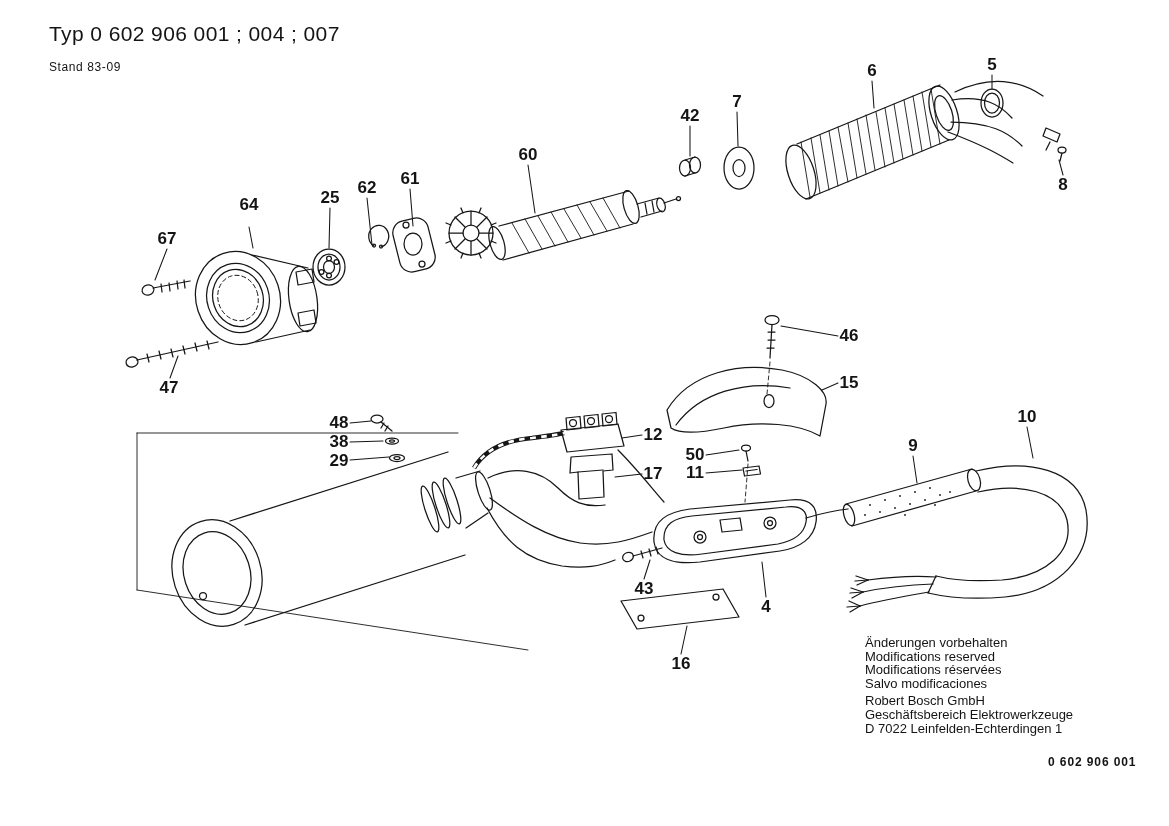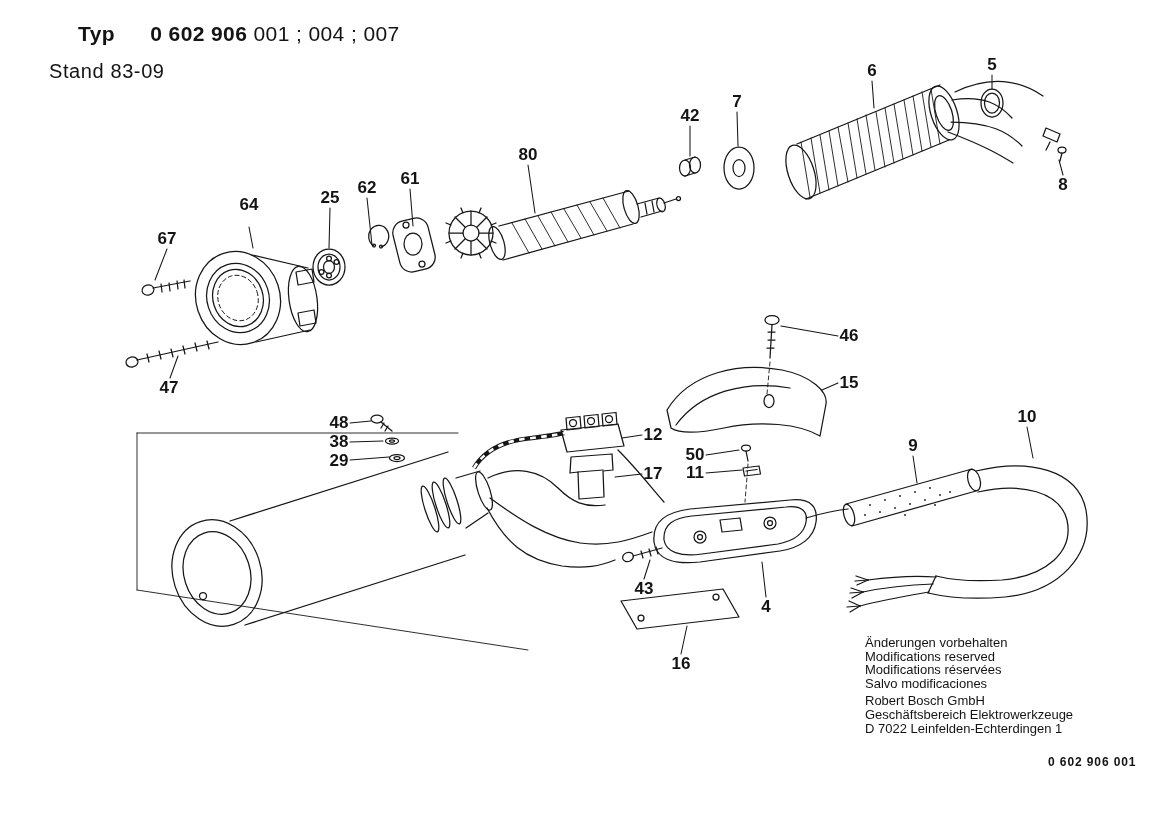--- a/index.html
+++ b/index.html
@@ -1,22 +1,22 @@
 <!DOCTYPE html>
 <html><head>
 <meta charset="utf-8">
 <style>
   html,body{margin:0;padding:0;background:#e8e8e8;}
   .page{
     position:relative;width:1169px;height:826px;background:#ffffff;
     font-family:"Liberation Sans",sans-serif;color:#141414;overflow:hidden;
   }
   .title{position:absolute;left:49px;top:22px;font-size:21px;letter-spacing:.4px;white-space:nowrap;}
-  .title .b{font-weight:700;margin-left:29px;}
-  .stand{position:absolute;left:49px;top:60px;font-size:20px;letter-spacing:.6px;}
+  .title .b{font-weight:400;}
+  .stand{position:absolute;left:49px;top:60px;font-size:12px;letter-spacing:.6px;}
   .plabel{
     position:absolute;transform:translate(-50%,-50%);
     font-size:17px;font-weight:700;white-space:nowrap;
   }
   .footer{position:absolute;left:865px;top:636px;font-size:13px;line-height:13.6px;}
   .footer p{margin:0;}
   .footer .gap{height:4px;}
   .doc-number{position:absolute;left:1048px;top:755px;font-size:12px;font-weight:700;letter-spacing:.9px;}
   svg.art{position:absolute;left:0;top:0;}
   .s{stroke:#161616;stroke-width:1.25;fill:none;stroke-linecap:round;stroke-linejoin:round;}
@@ -373,21 +373,21 @@
       </g>
 
     </g>
   </svg>
 
   <div class="plabel" style="left:167px;top:239px">67</div>
   <div class="plabel" style="left:249px;top:205px">64</div>
   <div class="plabel" style="left:330px;top:198px">25</div>
   <div class="plabel" style="left:367px;top:188px">62</div>
   <div class="plabel" style="left:410px;top:179px">61</div>
-  <div class="plabel" style="left:528px;top:155px">80</div>
+  <div class="plabel" style="left:528px;top:155px">60</div>
   <div class="plabel" style="left:690px;top:116px">42</div>
   <div class="plabel" style="left:737px;top:102px">7</div>
   <div class="plabel" style="left:872px;top:71px">6</div>
   <div class="plabel" style="left:992px;top:65px">5</div>
   <div class="plabel" style="left:1063px;top:185px">8</div>
   <div class="plabel" style="left:849px;top:336px">46</div>
   <div class="plabel" style="left:849px;top:383px">15</div>
   <div class="plabel" style="left:169px;top:388px">47</div>
   <div class="plabel" style="left:339px;top:423px">48</div>
   <div class="plabel" style="left:339px;top:442px">38</div>

